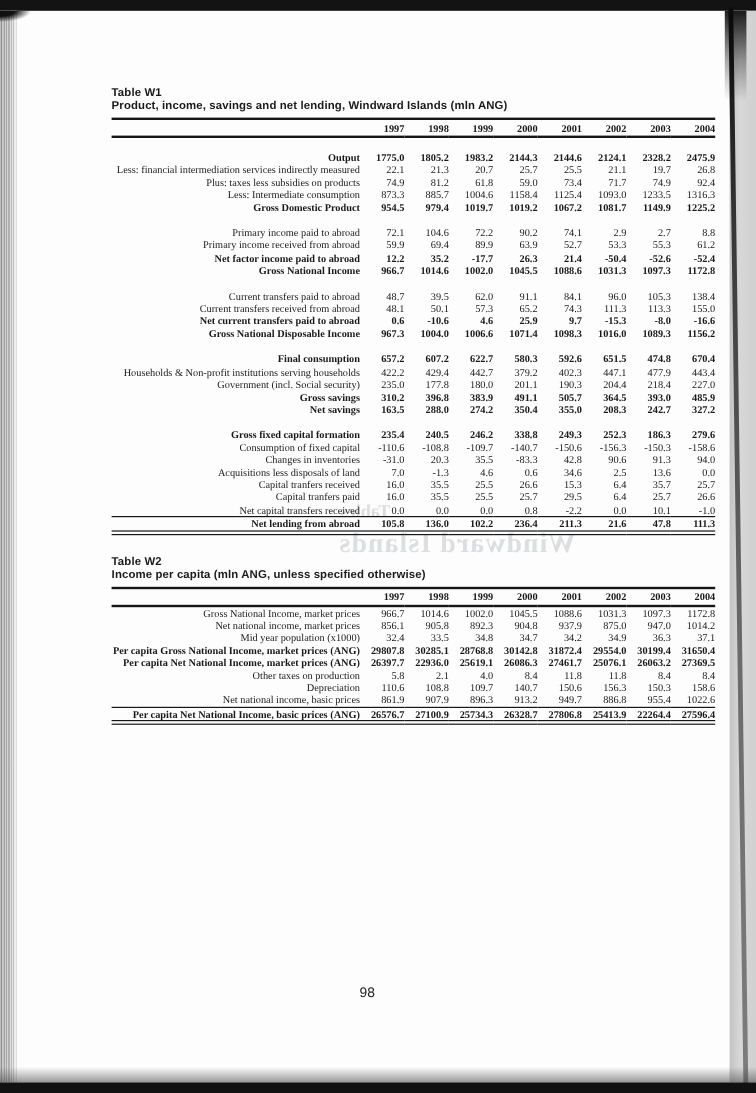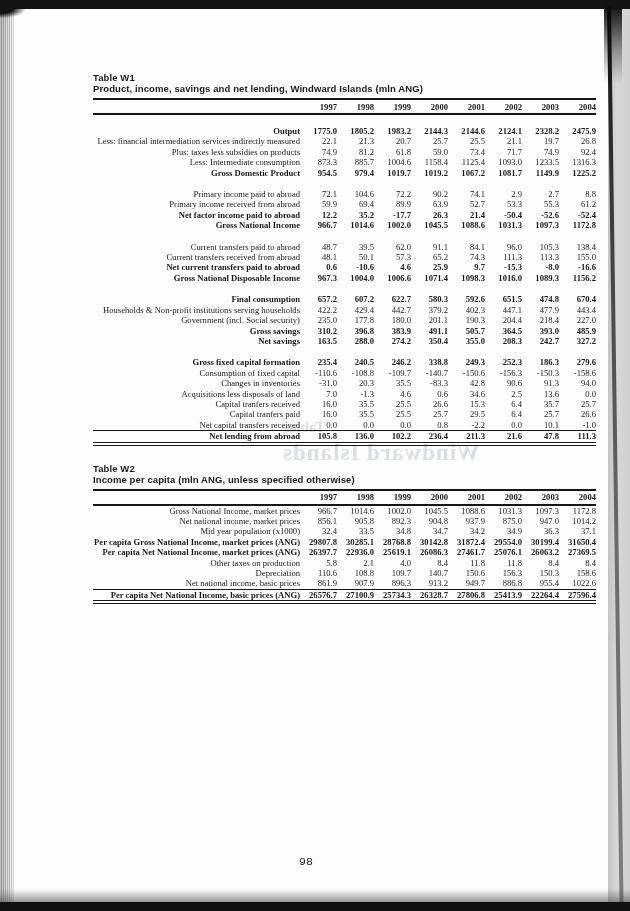--- a/index.html
+++ b/index.html
@@ -42,22 +42,22 @@
   td{font-size:8.6px;line-height:10.4px;height:10.4px;padding:0;white-space:nowrap;
      vertical-align:bottom;color:#191919;}
   td.num{text-align:right;}
   td.lbl{text-align:right;}
   .b{font-weight:bold;}
   td.ind{padding-left:9px;}
   tr.gap td{height:11px;}
   tr.rule-above td{border-top:1px solid #161616;}
   tr.final td{border-bottom:4px double #161616;}
   .sec2{margin-top:17px;}
-  .pagenum{position:absolute;left:276px;top:855px;width:60px;text-align:center;
-           font-size:11.5px;font-family:Liberation Mono, monospace;color:#222;}
+  .pagenum{position:absolute;left:276px;top:822px;width:60px;text-align:center;
+           font-size:11.5px;font-family:Liberation Sans, sans-serif;color:#222;}
 </style>
 </head>
 <body>
 
 <div class="scan">
   <div class="page"></div>
 
   <div class="bleed bleed1">Tables</div>
   <div class="bleed bleed2">Windward Islands</div>
 

